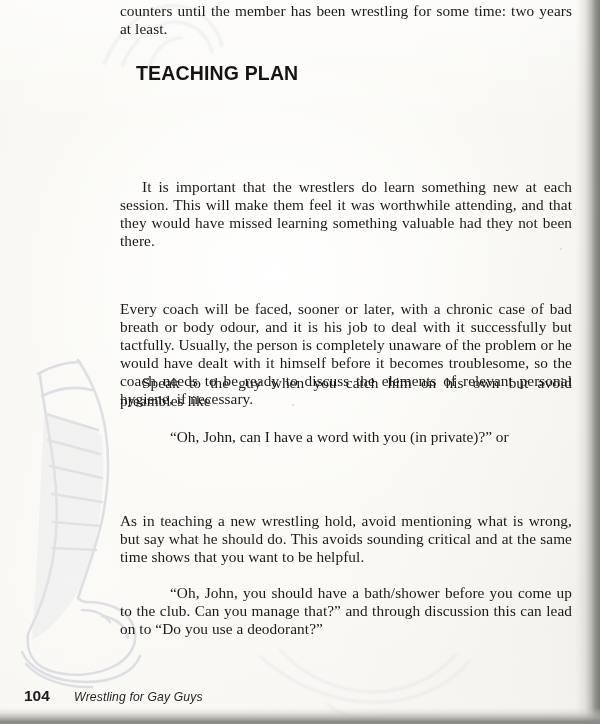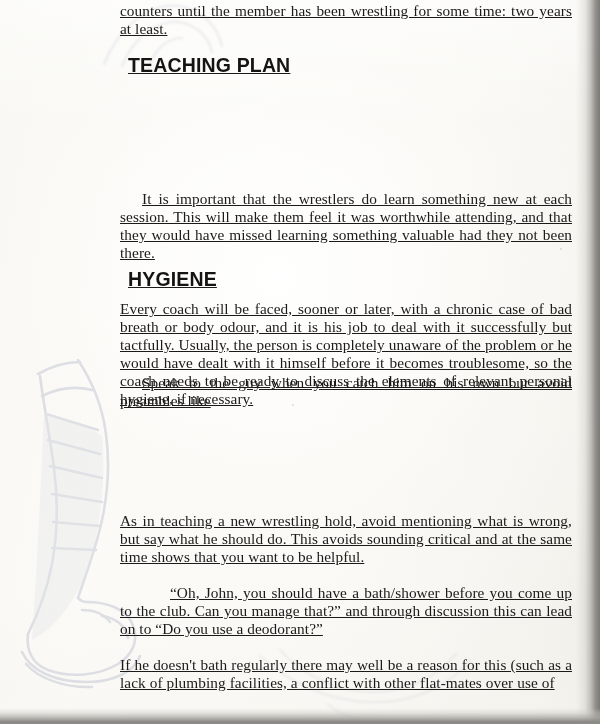--- a/index.html
+++ b/index.html
@@ -126,40 +126,40 @@
     font-size: 15.3px;
     line-height: 18.05px;
     text-align: justify;
     text-justify: inter-word;
     letter-spacing: 0.005em;
   }
 
   p.body.indent { text-indent: 22px; }
 
   h2.heading {
-    margin: 8px;
+    margin: 16px;
     font-family: "Liberation Sans", "DejaVu Sans", sans-serif;
     font-weight: bold;
     font-size: 19.5px;
     line-height: 22px;
     letter-spacing: 0.008em;
     color: #151413;
   }
 
   p.quote {
     margin: 0;
     padding-left: 50px;
     font-size: 15.3px;
     line-height: 18.05px;
     text-align: left;
     white-space: nowrap;
   }
 
   
-  .blk { position: absolute; left: 0; width: 452px; text-decoration: underline; }
+  .blk { position: absolute; left: 0; width: 452px; }
 
   
   .footer {
     position: absolute;
     left: 0;
     top: 686px;
     width: 600px;
     height: 26px;
     display: flex;
     align-items: baseline;
@@ -263,52 +263,53 @@
     <div class="blk" style="top:2px;">
       <p class="body">counters until the member has been wrestling for some time: two years at least.</p>
     </div>
 
     <div class="blk" style="top:46px;">
       <h2 class="heading">TEACHING PLAN</h2>
     </div>
 
 
 
-    <div class="blk" style="top:190px;">
+    <div class="blk" style="top:178px;">
       <p class="body indent">It is important that the wrestlers do learn something new at each session.  This will make them feel it was worthwhile attending, and that they would have missed learning something valuable had they not been there.</p>
     </div>
 
-    <div class="blk" style="top:260px;">
-      <h2 class="heading">HYGIENE</h2>
-    </div>
 
     <div class="blk" style="top:300px;">
       <p class="body">Every coach will be faced, sooner or later, with a chronic case of bad breath or body odour, and it is his job to deal with it successfully but tactfully.  Usually, the person is completely unaware of the problem or he would have dealt with it himself before it becomes troublesome, so the coach needs to be ready to discuss the elements of relevant personal hygiene, if necessary.</p>
     </div>
 
     <div class="blk" style="top:374px;">
       <p class="body indent">Speak to the guy when you catch him on his own but avoid preambles like</p>
     </div>
 
+    <div class="blk" style="top:428px;">
+      <p class="quote">“Oh, John, can I have a word with you (in private)?”  or</p>
+    </div>
 
 
     <div class="blk" style="top:584px;">
       <p class="body indent" style="text-indent:50px;">“Oh, John, you should have a bath/shower before you come up to the club.  Can you manage that?” and through discussion this can lead on to “Do you use a deodorant?”</p>
     </div>
 
     <div class="blk" style="top:512px;">
       <p class="body">As in teaching a new wrestling hold, avoid mentioning what is wrong, but say what he should do.  This avoids sounding critical and at the same time shows that you want to be helpful.</p>
     </div>
 
-    <div class="blk" style="top:656px;">
-      <p class="body">If he doesn't bath regularly there may well be a reason for this (such as a lack of plumbing facilities, a conflict with other flat-mates over use of</p>
-    </div>
-
-  </div>
-
+
+  </div>
+
+  <div class="footer">
+    <span class="folio">104</span>
+    <span class="runhead">Wrestling for Gay Guys</span>
+  </div>
 
   <div class="speck" style="left:466px; top:612px; width:2px; height:2px;"></div>
   <div class="speck" style="left:292px; top:404px; width:1.5px; height:1.5px;"></div>
   <div class="speck" style="left:560px; top:248px; width:2px; height:2px;"></div>
   <div class="speck" style="left:172px; top:556px; width:1.5px; height:1.5px;"></div>
 
   <div class="edge-right"></div>
   <div class="edge-bottom"></div>
   <div class="edge-bottom-line"></div>
 

